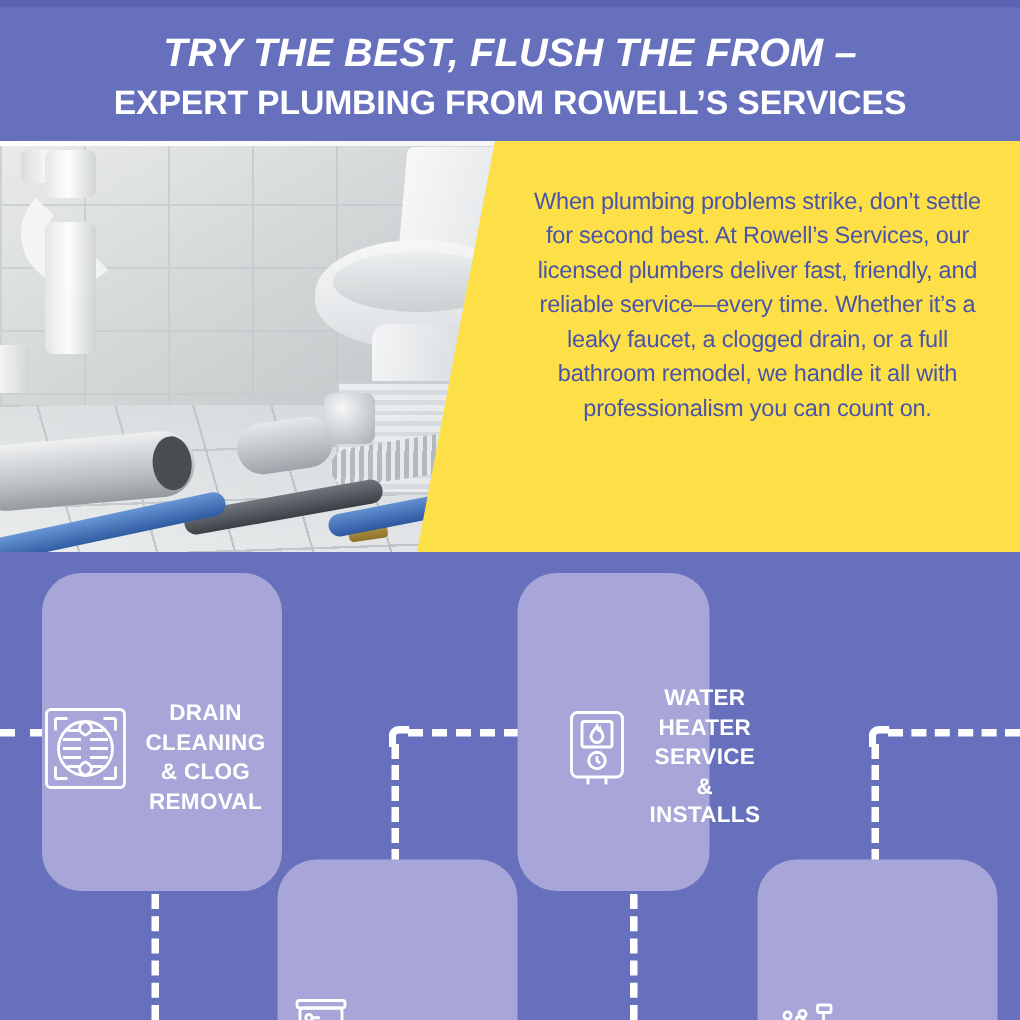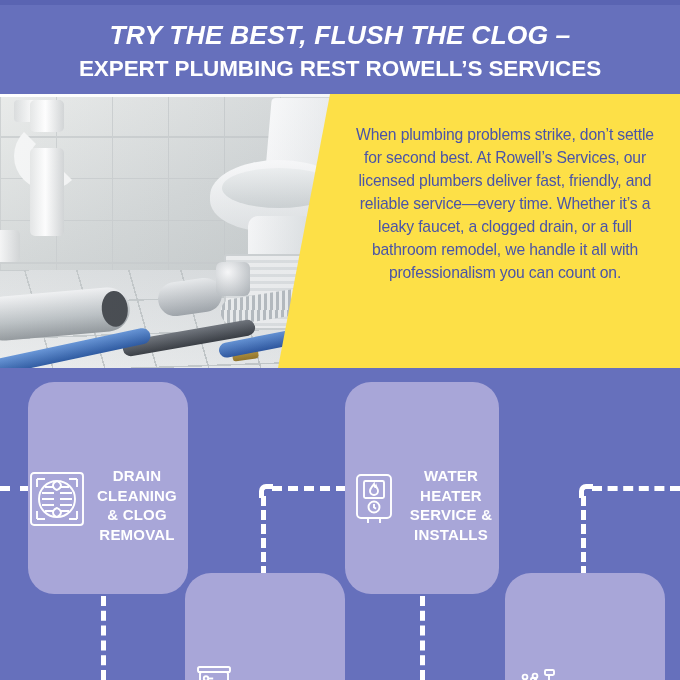--- a/index.html
+++ b/index.html
@@ -227,21 +227,21 @@
 
   .card{
     position:absolute;
     background:#a8a6d8;
     border-radius:26px;
     display:flex; flex-direction:row;
     align-items:center;
     padding-top:22px;
   }
   .card.c1{ left:28px;  top:14px;  width:160px; height:212px; }
-  .card.c2{ left:345px; top:14px;  width:154px; height:212px; }
+  .card.c2{ left:345px; top:14px;  width:128px; height:212px;padding-left:24px; }
   .card.c3{ left:185px; top:205px; width:160px; height:212px; }
   .card.c4{ left:505px; top:205px; width:160px; height:212px; }
 
   .card .icon{ width:58px; height:58px; }
   .card .label{
     margin-top:12px;
     color:#ffffff;
     font-weight:bold;
     font-size:15px;
     line-height:1.3;
@@ -252,22 +252,22 @@
   }
 </style>
 </head>
 <body>
 
 <div class="page">
 
   <div class="top-strip"></div>
 
   <div class="header">
-    <div class="headline-1">TRY THE BEST, FLUSH THE CLOG –</div>
-    <div class="headline-2">EXPERT PLUMBING REST ROWELL’S SERVICES</div>
+    <div class="headline-1">TRY THE BEST, FLUSH THE FROM –</div>
+    <div class="headline-2">EXPERT PLUMBING FROM ROWELL’S SERVICES</div>
   </div>
 
   <div class="hero">
 
     <div class="photo">
       <div class="tilewall"></div>
       <div class="tilefloor"></div>
 
       <div class="toilet">
         <div class="tank"></div>

